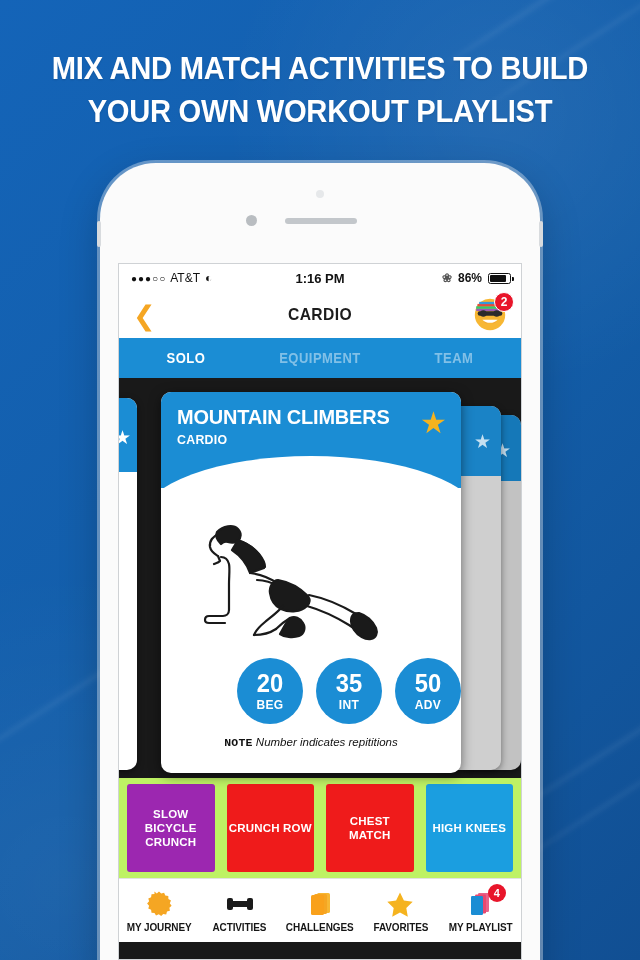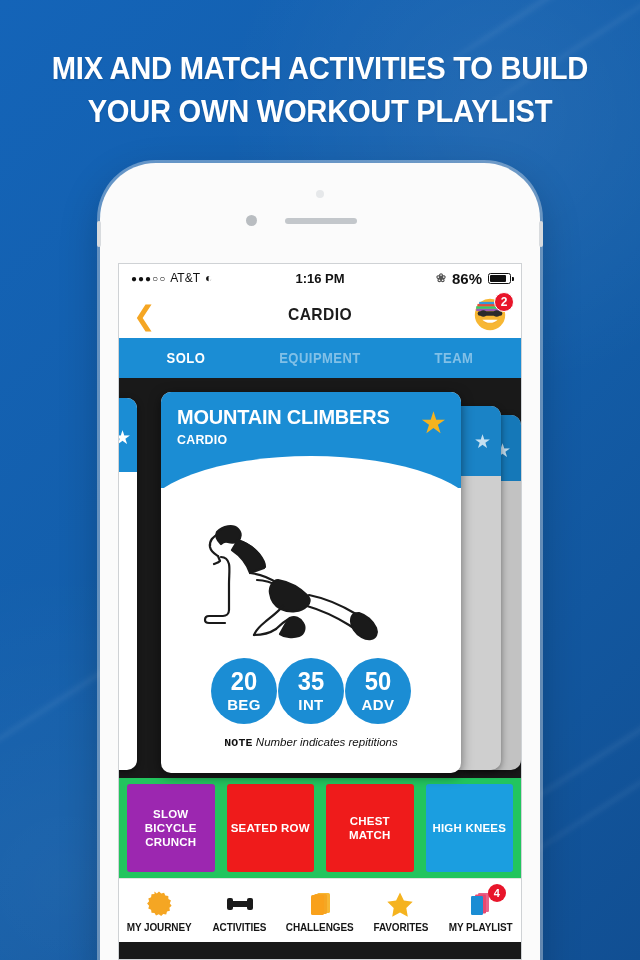--- a/index.html
+++ b/index.html
@@ -80,21 +80,21 @@
     position: relative;
   }
   .dots { letter-spacing: 1px; font-size: 10px; }
   .carrier { margin-left: 4px; font-weight: normal; font-size: 12px; }
   .wifi { margin-left: 5px; font-size: 12px; }
   .clock { position: absolute; left: 0; right: 0; text-align: center;
            font-size: 13px; font-weight: bold; }
   .sb-right { margin-left: auto; display: flex; align-items: center; gap: 6px;
               position: relative; z-index: 2; }
   .bt { font-size: 12px; color: #555; }
-  .batt-pct { font-size: 15px; font-weight: bold; }
+  .batt-pct { font-size: 12px; font-weight: bold; }
   .batt {
     width: 23px; height: 11px; border: 1.5px solid #111; border-radius: 2.5px;
     position: relative; padding: 1px;
   }
   .batt::after { content:""; position:absolute; right:-4px; top:3px;
                  width:2px; height:4px; background:#111; border-radius:0 1px 1px 0; }
   .batt i { display:block; height:100%; width:86%; background:#111; border-radius:1px; }
 
   
   .navbar {
@@ -168,36 +168,36 @@
   }
   .fav-star { position: absolute; right: 14px; top: 16px; font-size: 30px;
               color: #f5b31f; line-height: 1; cursor: pointer; }
   .head-curve {
     position: absolute; left: -6%; bottom: -30px; width: 112%; height: 62px;
     background: #ffffff; border-radius: 50% 50% 0 0 / 100% 100% 0 0;
   }
   .card-body { position: relative; padding-top: 12px; }
   .illus { width: 100%; height: 152px; display: block; }
 
-  .reps { display: flex; justify-content: center; gap: 1px; margin-top: 6px; }
+  .reps { display: flex; justify-content: flex-end; gap: 13px; margin-top: 6px; }
   .rep {
     width: 66px; height: 66px; border-radius: 50%; background: #1b8dd4;
     color: #ffffff; display: flex; flex-direction: column;
     align-items: center; justify-content: center; cursor: pointer;
   }
   .rep .n { font-size: 25px; font-weight: bold; line-height: 1; transform: scaleX(0.95); }
-  .rep .lv { font-size: 15px; font-weight: bold; margin-top: 2px; letter-spacing: 0.4px; }
+  .rep .lv { font-size: 12px; font-weight: bold; margin-top: 2px; letter-spacing: 0.4px; }
 
   .note { text-align: center; margin-top: 12px; font-size: 11.5px; color: #111; }
   .note b { font-weight: bold; letter-spacing: 0.2px; font-family: Liberation Mono, monospace; }
   .note i { font-style: italic; }
 
   
   .tiles {
-    height: 100px; background: #22c55e; display: flex; align-items: center;
+    height: 100px; background: #bef264; display: flex; align-items: center;
     gap: 12px; padding: 0 8px;
   }
   .tile {
     flex: 1; height: 88px; border-radius: 3px; display: flex;
     align-items: center; justify-content: center; text-align: center;
     color: #ffffff; font-size: 11.5px; font-weight: bold; line-height: 1.22;
     letter-spacing: 0.2px; cursor: pointer; padding: 2px;
   }
 
   
@@ -360,21 +360,21 @@
           <div class="note">
             <b>NOTE</b>
             <i>Number indicates repititions</i>
           </div>
         </div>
       </div>
     </div>
 
     <div class="tiles">
       <div class="tile" style="background:#9c27b0">SLOW BICYCLE CRUNCH</div>
-      <div class="tile" style="background:#ef1b1b">SEATED ROW</div>
+      <div class="tile" style="background:#ef1b1b">CRUNCH ROW</div>
       <div class="tile" style="background:#ef1b1b">CHEST MATCH</div>
       <div class="tile" style="background:#1b9ee0">HIGH KNEES</div>
     </div>
 
     <div class="bottomnav">
 
       <div class="nav-item">
         <span class="nav-ico">
           <svg width="28" height="28" viewBox="0 0 28 28">
             <path d="M14 1.6l2.2 2 2.9-.8 1.2 2.8 3 .4.1 3 2.6 1.5-1.2 2.8 1.8 2.4-2.2 2 .5 3-2.9.8-.8 2.9-3-.5-2 2.2-2.4-1.8-2.8 1.2-1.5-2.6-3-.1-.4-3-2.8-1.2.8-2.9-2-2.2 2-2.2-.8-2.9 2.8-1.2.4-3 3-.1L9.4 1.6 11.8 3.4z" fill="#f5a623"></path>

